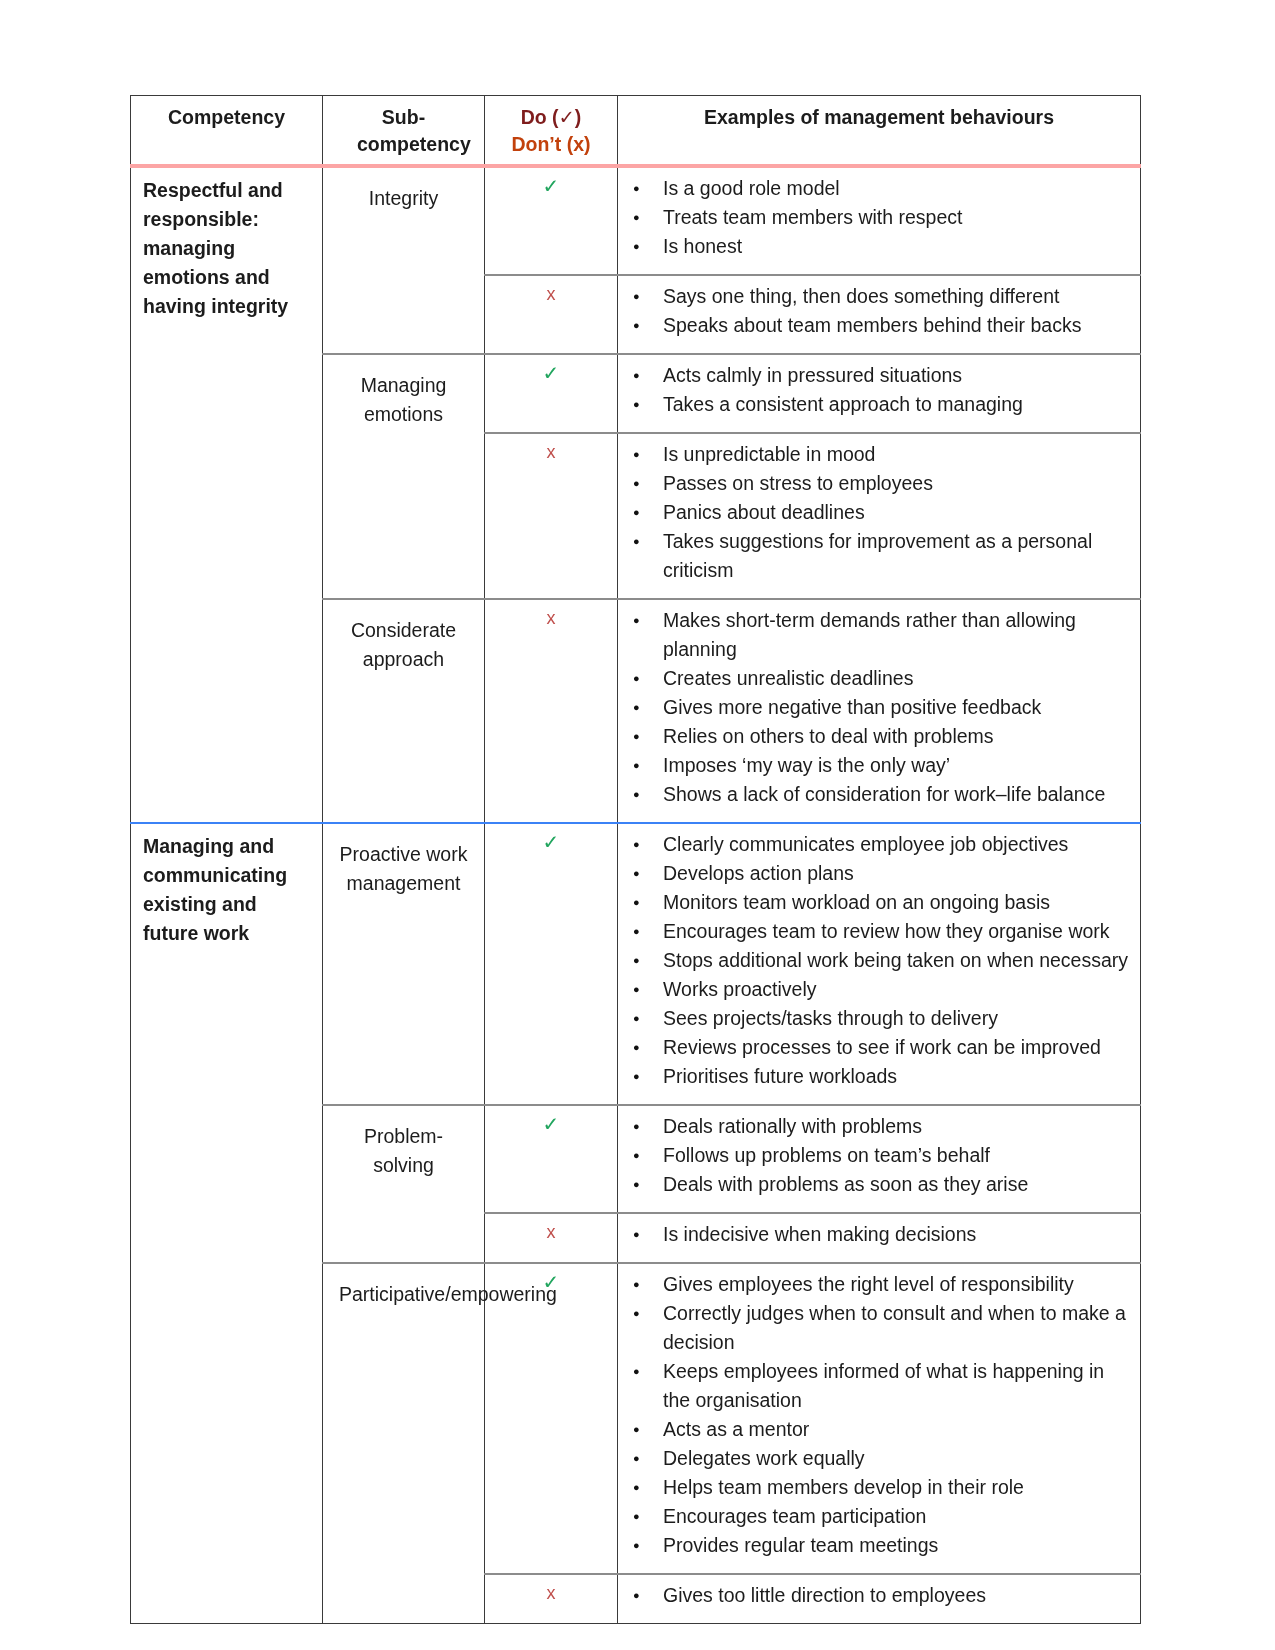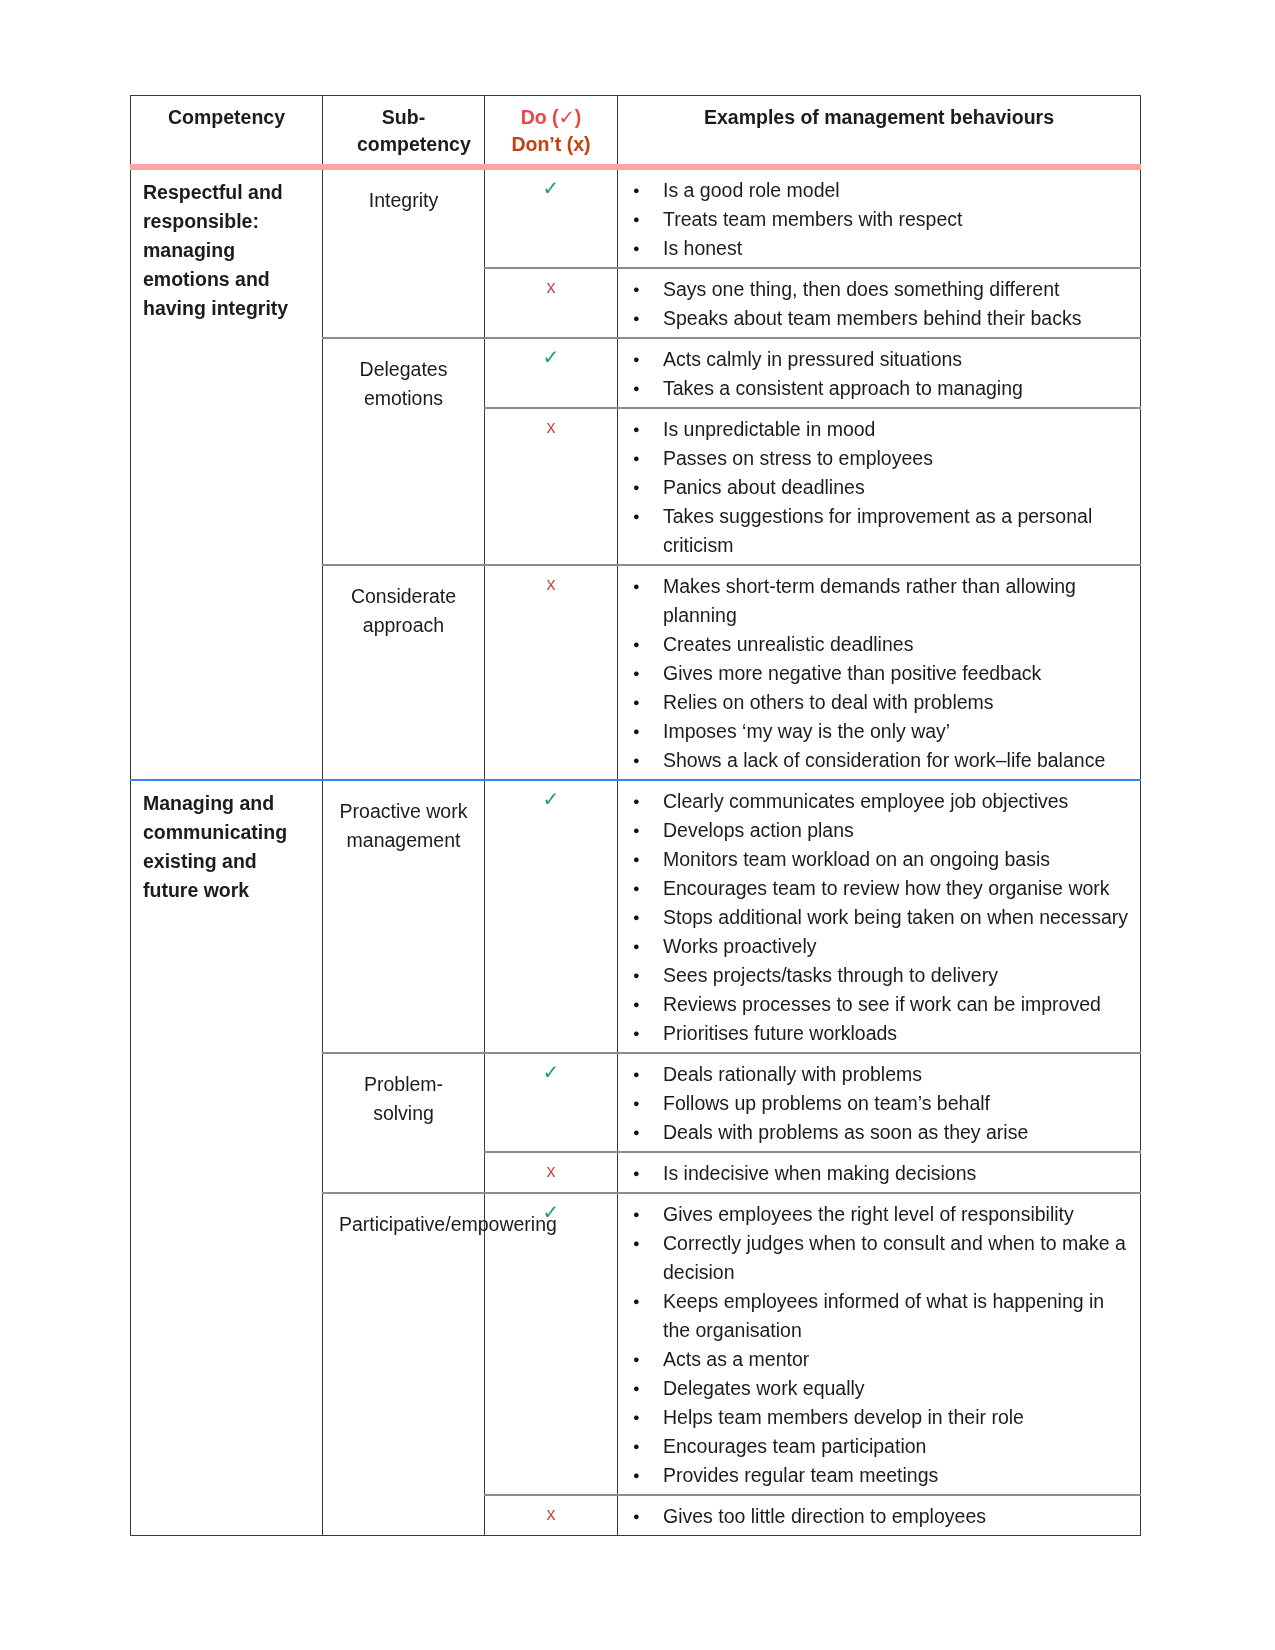--- a/index.html
+++ b/index.html
@@ -26,21 +26,21 @@
     border-left:1px solid #3a3a3a;
     font-size:19.5px;
   }
   th:first-child,td.first{border-left:none;}
 
   
   th{
     font-weight:bold;
     padding:8px 6px 6px;
     line-height:27px;
-    border-bottom:6px solid #fca5a5;
+    border-bottom:4px solid #fca5a5;
   }
   th.h-sub{padding-left:34px;padding-right:34px;}
   .do-line{display:block;}
   .dont-line{display:block;}
 
   
   td.comp{
     font-weight:bold;
     text-align:left;
     padding:8px 10px 6px 12px;
@@ -57,21 +57,21 @@
     padding-top:5px;
     line-height:26px;
     font-size:20px;
   }
   td.mark.is-do{color:#21a55e;}
   td.mark.is-dont{color:#c0504d;font-size:18px;}
 
   td.ex{padding:0;}
   td.ex ul{
     margin:0;
-    padding:6px 8px 4px 0;
+    padding:6px 8px 13px 0;
     list-style:none;
   }
   td.ex li{
     position:relative;
     padding-left:45px;
     line-height:29px;
   }
   td.ex li::before{
     content:"\25CF";
     position:absolute;
@@ -79,21 +79,21 @@
     font-size:11px;
     line-height:29px;
     color:#111111;
   }
 
   
   tr.sep-mark td{border-top:2px solid #8c8c8c;}
   tr.sep-sub td{border-top:2px solid #8c8c8c;}
   tr.sep-comp td{border-top:2px solid #3b82f6;}
 
-  .green{color:#ef4444;}
+  .green{color:#7f1d1d;}
   .red{color:#c2410c;}
 </style>
 </head>
 <body>
 
 <div class="page">
   <table class="comp-table">
     <colgroup>
       <col class="c1">
         <col class="c2">
@@ -127,21 +127,21 @@
     <tr class="sep-mark">
       <td class="mark is-dont">x</td>
       <td class="ex">
         <ul>
           <li>Says one thing, then does something different</li>
           <li>Speaks about team members behind their backs</li>
         </ul>
       </td>
     </tr>
     <tr class="sep-sub">
-      <td class="sub" rowspan="2">Delegates emotions</td>
+      <td class="sub" rowspan="2">Managing emotions</td>
       <td class="mark is-do">✓</td>
       <td class="ex">
         <ul>
           <li>Acts calmly in pressured situations</li>
           <li>Takes a consistent approach to managing</li>
         </ul>
       </td>
     </tr>
     <tr class="sep-mark">
       <td class="mark is-dont">x</td>

